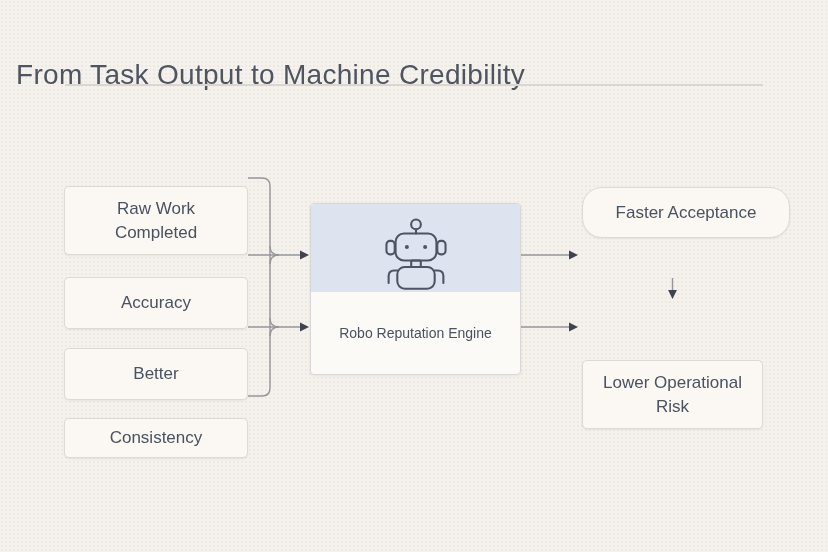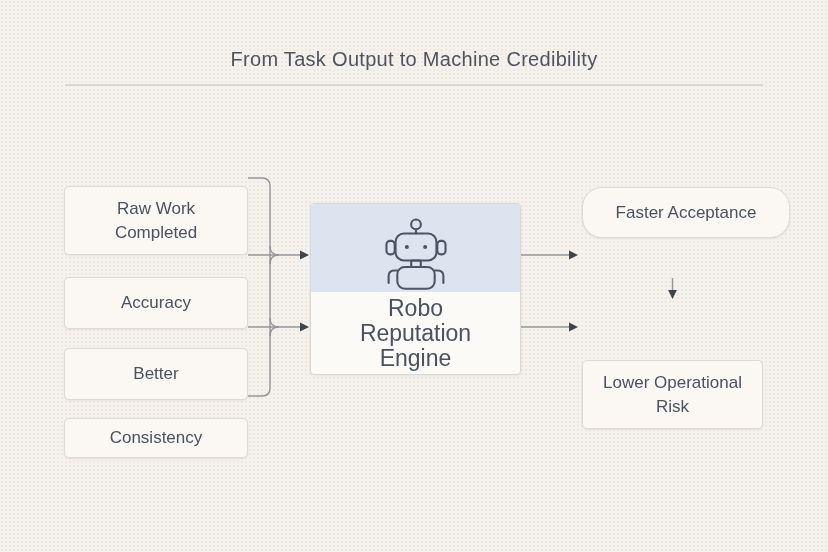--- a/index.html
+++ b/index.html
@@ -10,23 +10,22 @@
     background-color: #f5f1ec;
     background-image: radial-gradient(rgba(190,178,165,0.14) 1px, transparent 1.2px);
     background-size: 4px 4px;
     font-family: "Liberation Sans", "DejaVu Sans", sans-serif;
     overflow: hidden;
   }
   .title {
     position: absolute;
     left: 0; right: 0; top: 44px;
     height: 30px; line-height: 30px;
-    margin: 0;
-    text-align: center;
-    font-size: 20px;
+    margin: 16px;
+    font-size: 28px;
     font-weight: 400;
     letter-spacing: 0.3px;
     color: #4e5561;
   }
   .divider {
     position: absolute;
     left: 65px; top: 84px;
     width: 698px; height: 0;
     border-top: 2px solid #dad6d1;
   }
@@ -84,21 +83,21 @@
     justify-content: center;
   }
   .engine-header svg { display: block; margin-bottom: 2px; }
   .engine-body {
     flex: 1;
     display: flex;
     align-items: center;
     justify-content: center;
     text-align: center;
     color: #495261;
-    font-size: 23px;
+    font-size: 14px;
     line-height: 25px;
   }
   .engine-body .label { display: inline-block; max-width: 170px; }
   .robot { stroke: #4d5565; stroke-width: 2.4; fill: none; stroke-linecap: round; }
   .robot .fill { fill: #4d5565; stroke: none; }
 </style>
 </head>
 <body>
 
 <div class="canvas">

